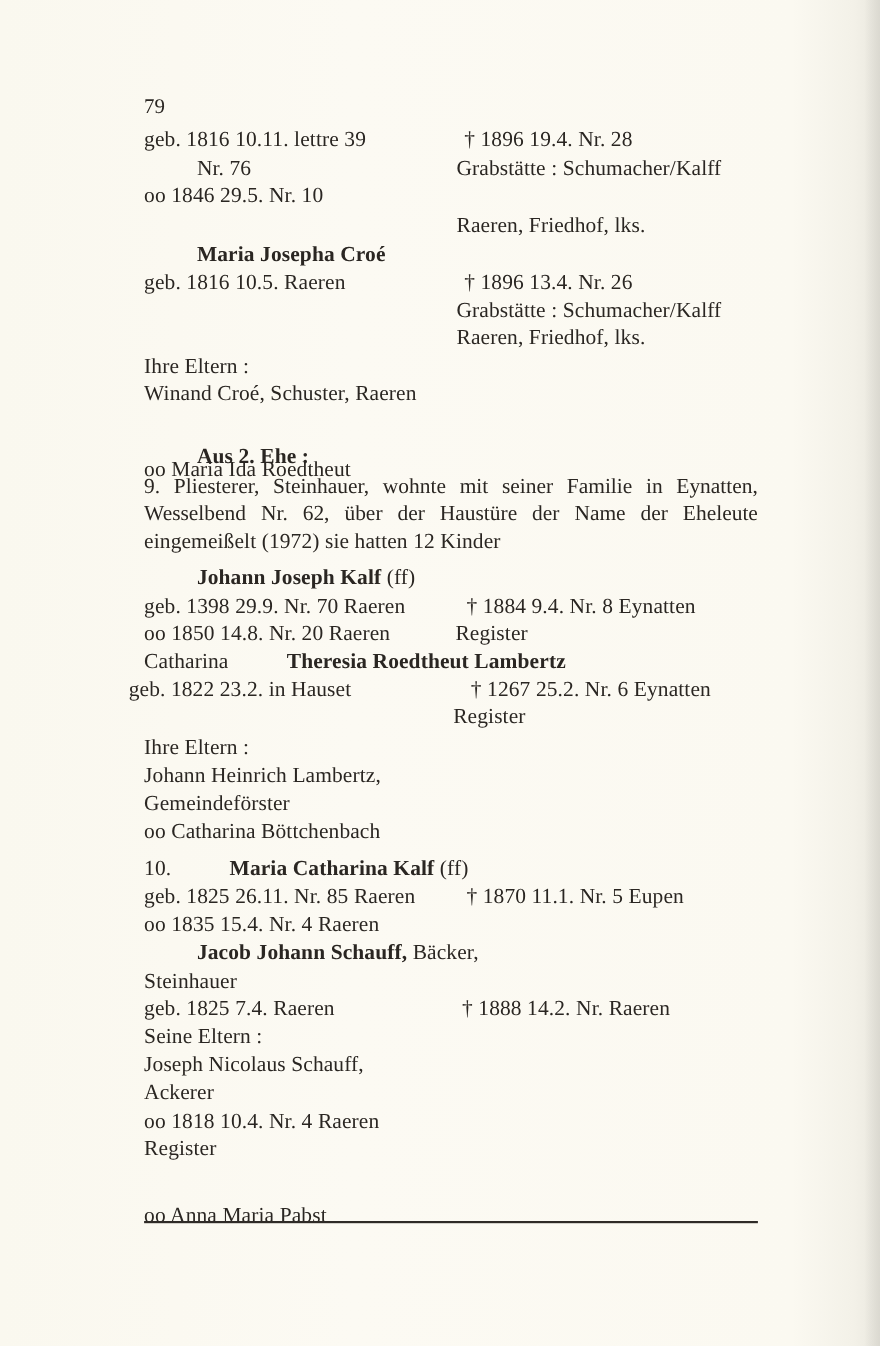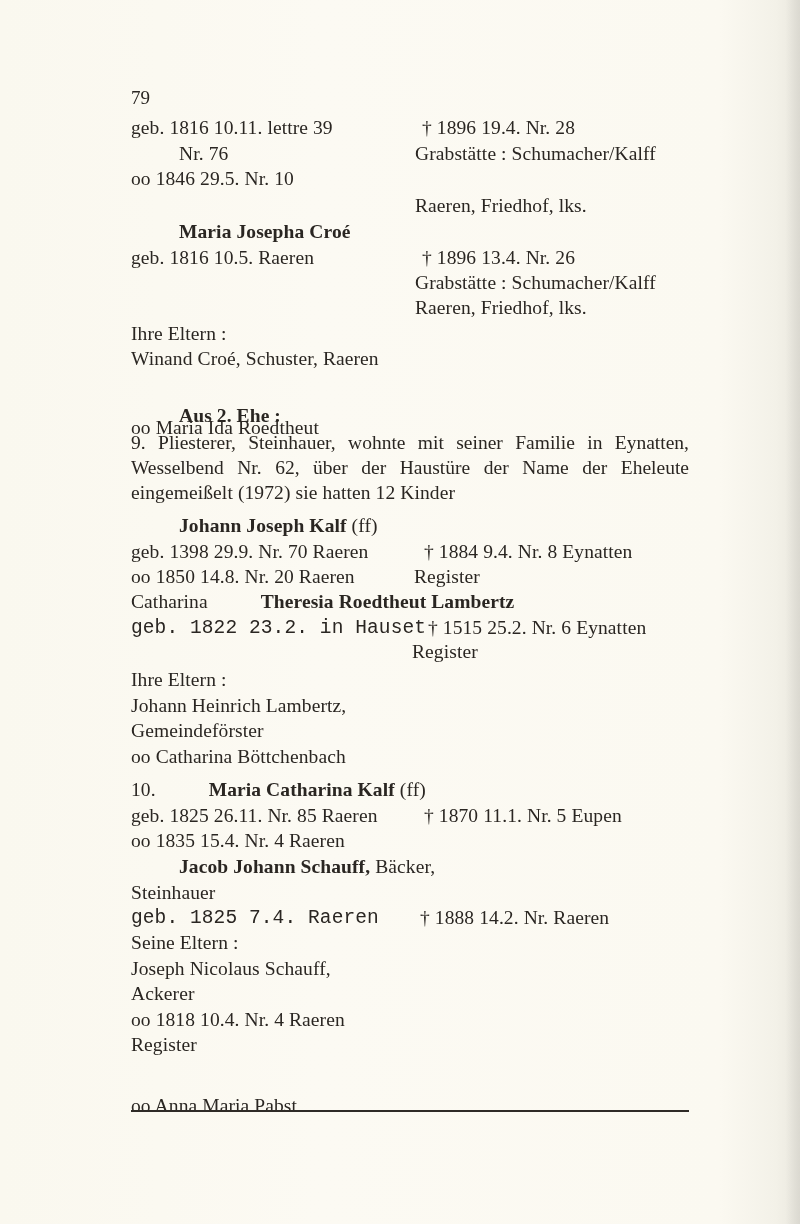--- a/index.html
+++ b/index.html
@@ -99,42 +99,42 @@
   <span>(ff)</span>
 </div>
 <div class="line" style="left:131px; top:540px;">geb. 1398 29.9. Nr. 70 Raeren</div>
 <div class="line" style="left:424px; top:540px;">† 1884 9.4. Nr. 8 Eynatten</div>
 <div class="line" style="left:131px; top:565px;">oo 1850 14.8. Nr. 20 Raeren</div>
 <div class="line" style="left:414px; top:565px;">Register</div>
 <div class="line" style="left:131px; top:590px;">
   <span>Catharina</span>
   <span class="bold">Theresia Roedtheut Lambertz</span>
 </div>
-<div class="line" style="left:131px; top:616px;font-family:Liberation Mono, monospace;">geb. 1822 23.2. in Hauset</div>
-<div class="line" style="left:428px; top:616px;">† 1515 25.2. Nr. 6 Eynatten</div>
+<div class="line" style="left:117px; top:616px;">geb. 1822 23.2. in Hauset</div>
+<div class="line" style="left:428px; top:616px;">† 1267 25.2. Nr. 6 Eynatten</div>
 <div class="line" style="left:412px; top:640px;">Register</div>
 <div class="line" style="left:131px; top:668px;">Ihre Eltern :</div>
 <div class="line" style="left:131px; top:694px;">Johann Heinrich Lambertz,</div>
 <div class="line" style="left:131px; top:719px;">Gemeindeförster</div>
 <div class="line" style="left:131px; top:745px;">oo Catharina Böttchenbach</div>
 
 <div class="line" style="left:131px; top:778px;font-family:Liberation Serif, serif;">
   <span>10.</span>
   <span class="bold">Maria Catharina Kalf</span>
   <span>(ff)</span>
 </div>
 <div class="line" style="left:131px; top:804px;">geb. 1825 26.11. Nr. 85 Raeren</div>
 <div class="line" style="left:424px; top:804px;">† 1870 11.1. Nr. 5 Eupen</div>
 <div class="line" style="left:131px; top:829px;">oo 1835 15.4. Nr. 4 Raeren</div>
 <div class="line" style="left:131px; top:855px;text-align:right;">
   <span class="bold">Jacob Johann Schauff,</span>
   <span>Bäcker,</span>
 </div>
 <div class="line" style="left:131px; top:881px;">Steinhauer</div>
-<div class="line" style="left:131px; top:906px;font-family:Liberation Mono, monospace;">geb. 1825 7.4. Raeren</div>
+<div class="line" style="left:131px; top:906px;">geb. 1825 7.4. Raeren</div>
 <div class="line" style="left:420px; top:906px;">† 1888 14.2. Nr. Raeren</div>
 <div class="line" style="left:131px; top:931px;">Seine Eltern :</div>
 <div class="line" style="left:131px; top:957px;">Joseph Nicolaus Schauff,</div>
 <div class="line" style="left:131px; top:982px;">Ackerer</div>
 <div class="line" style="left:131px; top:1008px;">oo 1818 10.4. Nr. 4 Raeren</div>
 <div class="line" style="left:131px; top:1033px;">Register</div>
 <div class="line" style="left:131px; top:1059px;margin-top:35px;">oo Anna Maria Pabst</div>
 
 <div class="rule"></div>
 

